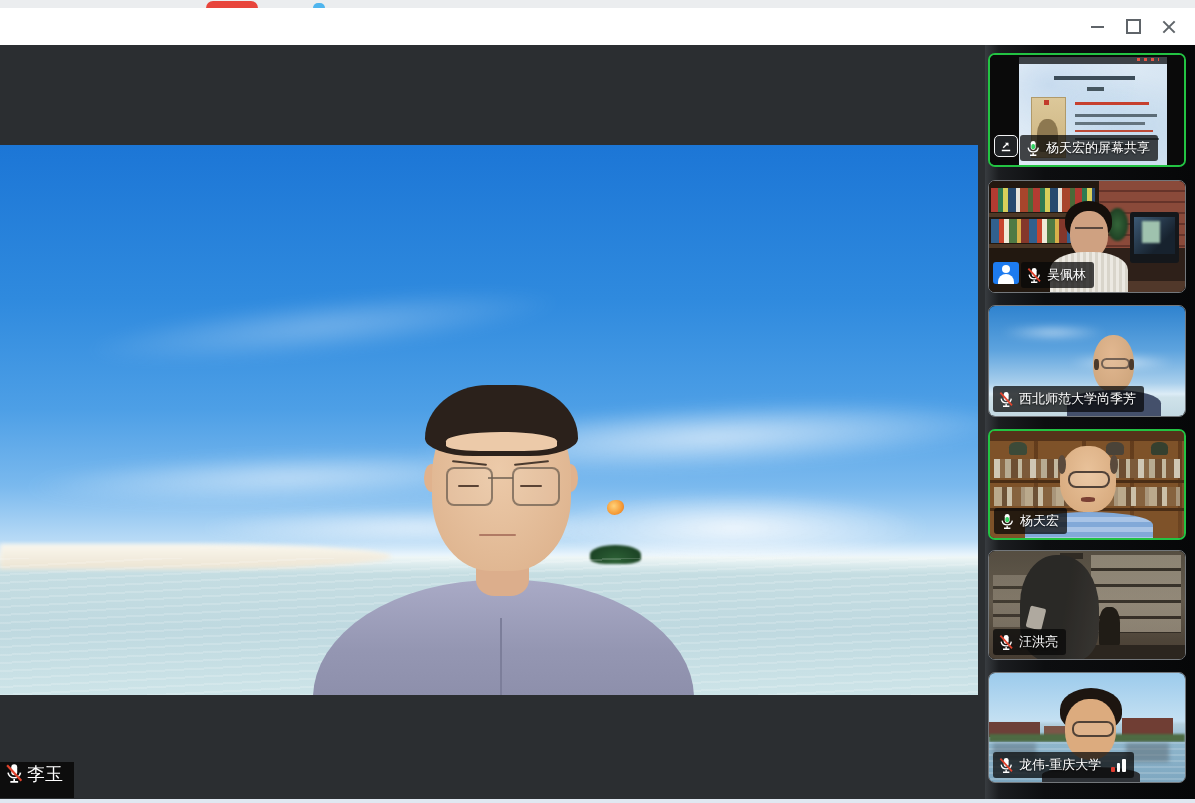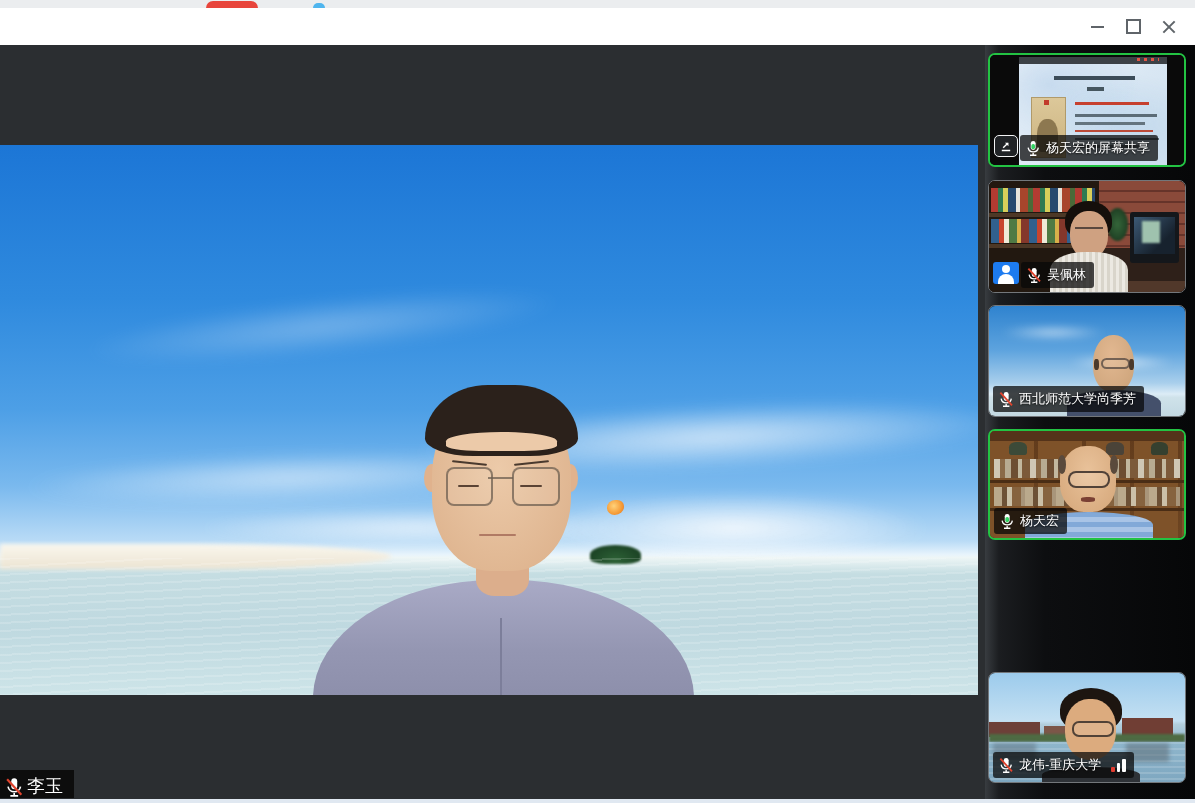--- a/index.html
+++ b/index.html
@@ -63,22 +63,22 @@
   .mv-brow.l{left:46.2%;transform:rotate(6deg);} .mv-brow.r{left:52.6%;transform:rotate(-6deg);}
   .mv-lens{top:58.6%;width:4.4%;height:6.4%;border:2px solid rgba(110,95,80,.75);border-radius:8px;background:rgba(255,255,255,.07);}
   .mv-lens.l{left:45.6%;} .mv-lens.r{left:52.4%;}
   .mv-bridge{left:49.9%;top:60.4%;width:2.6%;height:2px;background:rgba(110,95,80,.75);}
   .mv-eye{top:61.8%;width:2.2%;height:2px;background:#5a4334;border-radius:2px;}
   .mv-eye.l{left:46.8%;} .mv-eye.r{left:53.2%;}
   .mv-mouth{left:49%;top:70.8%;width:3.8%;height:2px;background:#b07a64;border-radius:2px;}
   .mv-flower{left:62.1%;top:64.6%;width:17px;height:15px;background:radial-gradient(circle at 40% 40%,#ffd27a,#f59a35 60%,#d96a2a);border-radius:50% 40% 55% 45%;}
 
   
-  .main-label{left:0;bottom:5px;height:28px;background:#0d0d0d;display:flex;align-items:flex-end;
-    padding:0 11px 0 3px;gap:2px;z-index:5;}
+  .main-label{left:0;bottom:5px;height:28px;background:#0d0d0d;display:flex;align-items:flex-start;
+    padding:0 11px 8px 3px;gap:2px;z-index:5;}
   .main-label .nm{color:#fff;font-size:18px;}
 
   
   .thumb{left:3px;width:198px;border:1px solid #73777b;border-radius:7px;overflow:hidden;background:#000;box-sizing:border-box;}
   .thumb.hl{border:2px solid #23c343;}
   .t1{top:8px;height:114px;} .t2{top:135px;height:113px;} .t3{top:260px;height:112px;}
   .t4{top:384px;height:111px;} .t5{top:505px;height:110px;} .t6{top:627px;height:111px;}
   .scene{position:absolute;left:0;top:0;right:0;bottom:0;overflow:hidden;}
 
   .labelrow{position:absolute;left:4px;bottom:4px;display:flex;align-items:stretch;gap:2px;z-index:4;}
@@ -378,20 +378,43 @@
           <rect x="9" y="2.5" width="6.5" height="12" rx="3.2" fill="#fff"></rect>
           <rect x="9.8" y="6.5" width="4.9" height="7.2" rx="2.4" fill="#35d463"></rect>
           <path d="M5.5 11.5a6.9 6.9 0 0 0 13.6 0" fill="none" stroke="#fff" stroke-width="1.8"></path>
           <path d="M12.2 18.6v2.6M8 21.6h8.5" stroke="#fff" stroke-width="1.8"></path>
         </svg>
         <span class="nm">杨天宏</span>
       </span>
     </div>
   </div>
 
+  <div class="abs thumb t5">
+    <div class="scene s5">
+      <div class="lamp"></div>
+      <div class="unit"></div>
+      <div class="unit2"></div>
+      <div class="chair"></div>
+      <div class="desk"></div>
+      <div class="head"></div>
+      <div class="phone"></div>
+      <div class="dim"></div>
+    </div>
+    <div class="labelrow">
+      <span class="namebar">
+        <svg class="mic" viewBox="0 0 24 24">
+          <rect x="9" y="2.5" width="6.5" height="12" rx="3.2" fill="#fff"></rect>
+          <path d="M5.5 11.5a6.9 6.9 0 0 0 13.6 0" fill="none" stroke="#fff" stroke-width="1.8"></path>
+          <path d="M12.2 18.6v2.6M8 21.6h8.5" stroke="#fff" stroke-width="1.8"></path>
+          <path d="M4.5 3.5 L20 20.5" stroke="#e0442e" stroke-width="2.4"></path>
+        </svg>
+        <span class="nm">汪洪亮</span>
+      </span>
+    </div>
+  </div>
 
   <div class="abs thumb t6">
     <div class="scene s6">
       <div class="bldg1"></div>
       <div class="bldg2"></div>
       <div class="bldg3"></div>
       <div class="trees"></div>
       <div class="water"></div>
       <div class="refl1"></div>
       <div class="refl2"></div>

